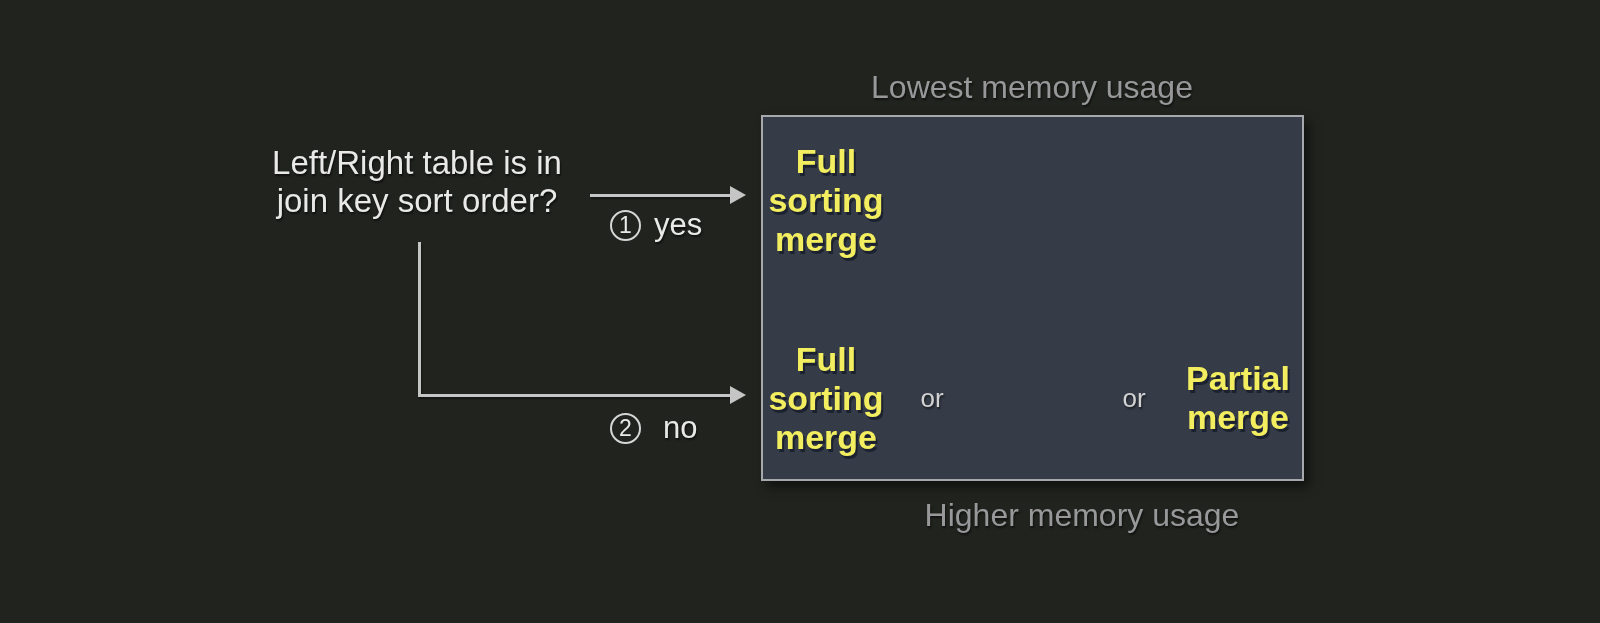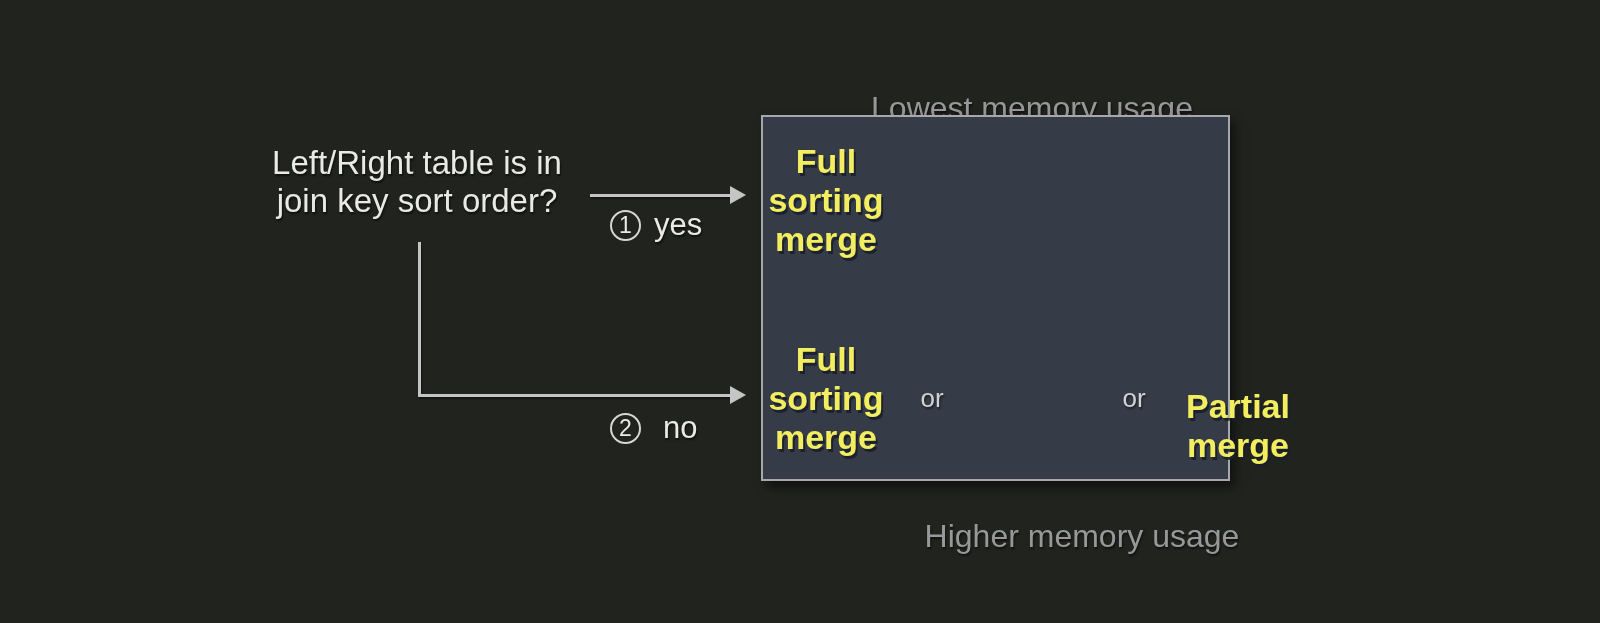--- a/index.html
+++ b/index.html
@@ -84,50 +84,49 @@
   }
 
   
   .mem-label{
     position:absolute;
     transform:translate(-50%,-50%);
     color:var(--memory-label-text);
     font-size:32px;
     white-space:nowrap;
     text-shadow:1px 2px 2px rgba(0,0,0,0.5);
-    margin-top:21px;
   }
   .mem-top{left:1032px; top:87px;}
   .mem-bottom{left:1082px; top:515px;}
 
   
   .box{
     position:absolute;
     left:761px; top:115px;
-    width:469px; height:366px;
+    width:543px; height:366px;
     box-sizing:border-box;
     background:var(--box-fill);
     border:2px solid var(--box-border);
     box-shadow:5px 6px 10px rgba(0,0,0,0.5);
   }
   .algo{
     position:absolute;
     transform:translate(-50%,-50%);
     color:var(--algorithm-text);
     font-size:34px;
     font-weight:bold;
     line-height:39px;
     text-align:center;
     white-space:pre-line;
     text-shadow:2px 3px 0 rgba(25,31,46,0.9);
   }
   .algo-sorted{left:63px; top:83px;}
   .algo-a1{left:63px; top:281px;}
   .algo-a2{left:272px; top:281px;}
-  .algo-a3{left:475px; top:281px;margin-top:28px;}
+  .algo-a3{left:475px; top:281px;}
   .or-sep{
     position:absolute;
     transform:translate(-50%,-50%);
     color:var(--or-text);
     font-size:26px;
     text-shadow:1px 2px 2px rgba(0,0,0,0.5);
   }
   .or-1{left:169px; top:281px;}
   .or-2{left:371px; top:281px;}
 </style>

